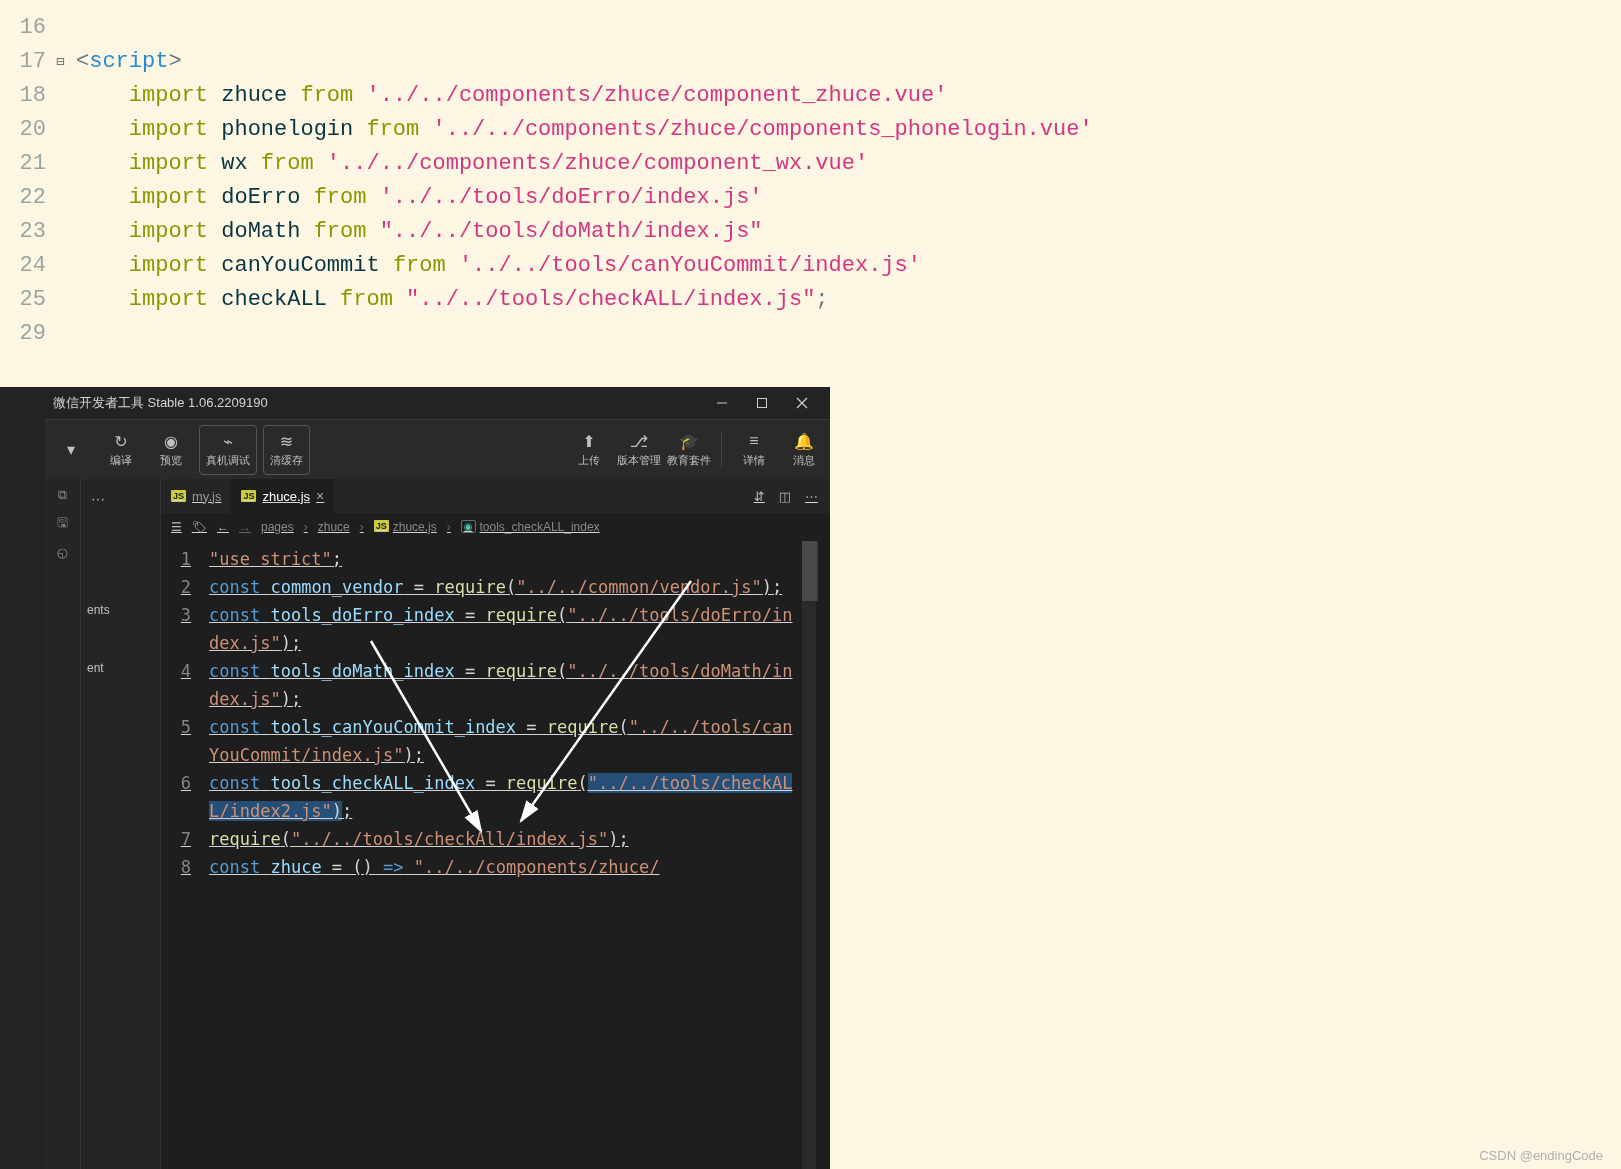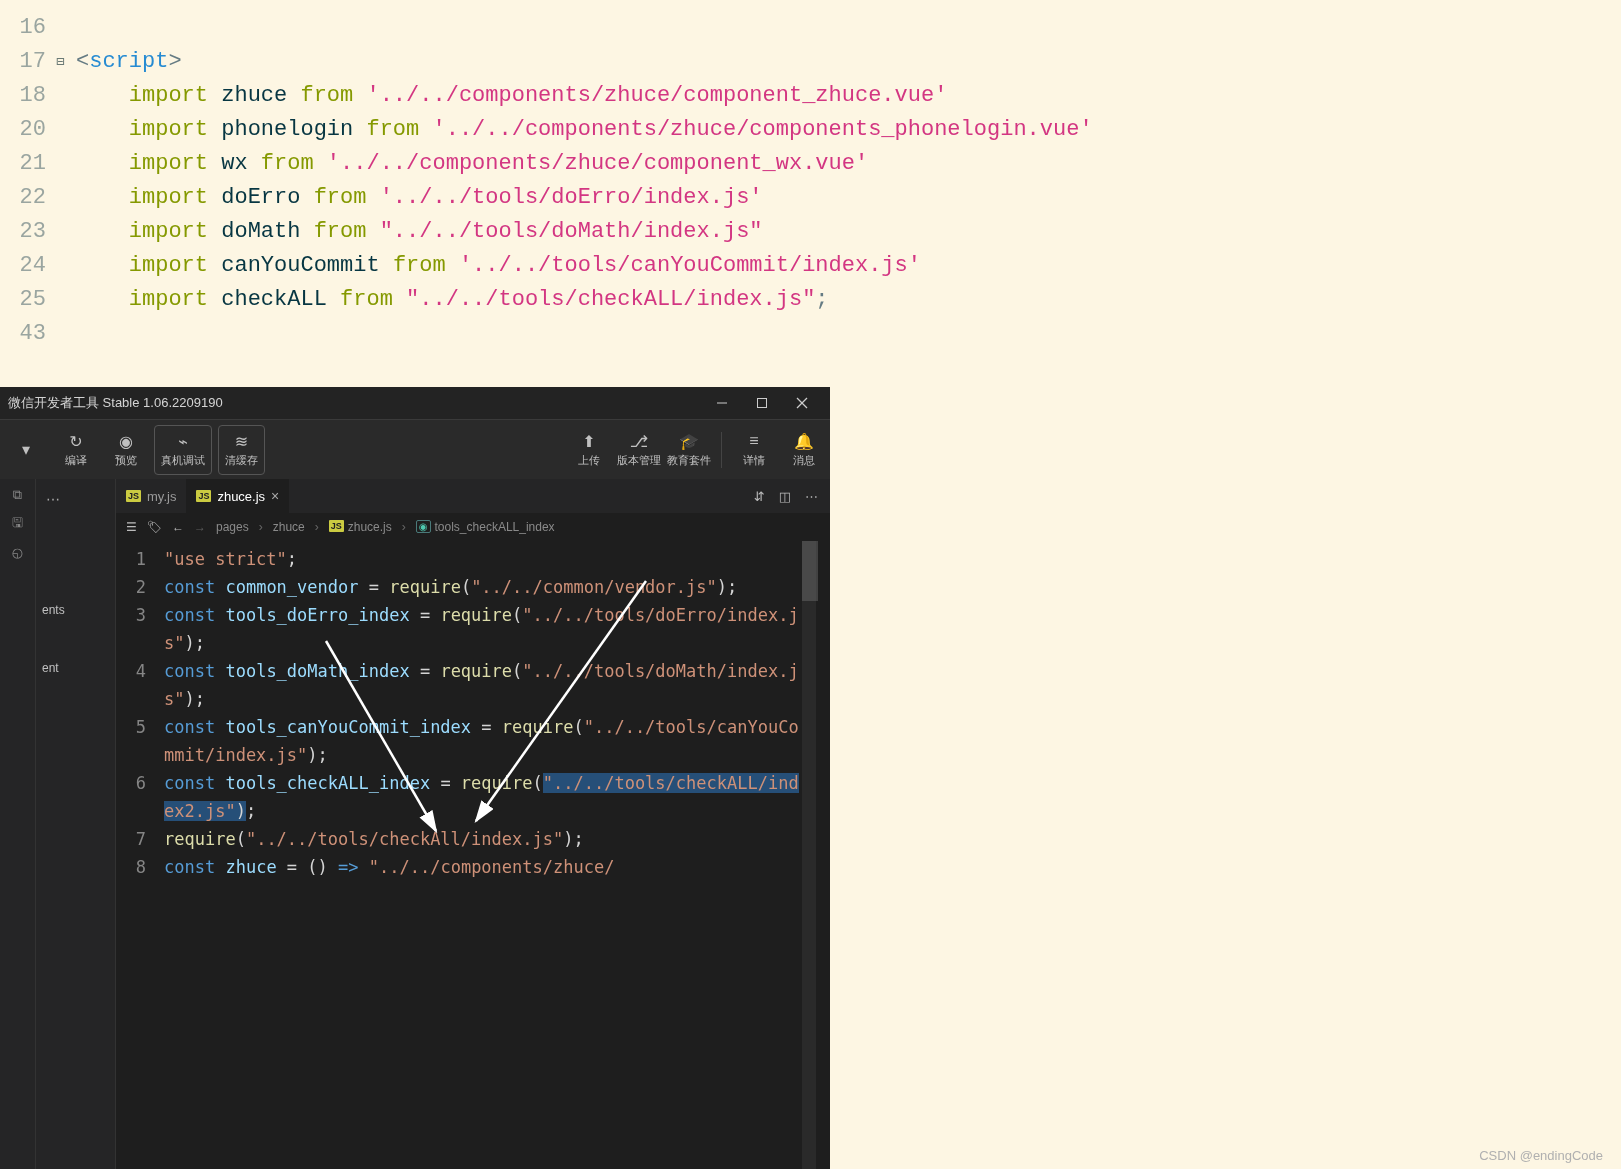--- a/index.html
+++ b/index.html
@@ -15,41 +15,41 @@
   .kw-import { color: #859900; }
   .kw-from { color: #859900; }
   .ident { color: #073642; }
   .string-s { color: #d33682; }
   .string-d { color: #d33682; }
   .kw-const { color: #268bd2; font-style: italic; }
   .ident-it { color: #073642; font-style: italic; }
   .op { color: #657b83; }
   .method { color: #b58900; }
   
-  .wx-window { position: absolute; left: 0; top: 387px; width: 830px; height: 782px; background: #232323; font-family: -apple-system, 'Segoe UI', sans-serif; color: #d4d4d4; font-size: 13px; }
+  .wx-window { position: absolute; left: 0; top: 387px; width: 830px; height: 782px; background: #232323; font-family: -apple-system, 'Segoe UI', sans-serif; color: #d4d4d4; font-size: 13px; padding-left: 45px; }
   .wx-titlebar { height: 32px; background: #232323; display: flex; align-items: center; padding: 0 8px; justify-content: space-between; }
   .wx-win-controls { display: flex; gap: 0; }
   .wx-win-btn { width: 40px; height: 32px; display: flex; align-items: center; justify-content: center; color: #ccc; }
   .wx-win-btn svg { width: 12px; height: 12px; }
   
   .wx-toolbar { height: 60px; background: #2a2a2a; display: flex; align-items: center; padding: 0 4px; gap: 6px; border-top: 1px solid #3a3a3a; }
   .wx-tool-btn { display: flex; flex-direction: column; align-items: center; justify-content: center; min-width: 44px; height: 50px; color: #c0c0c0; font-size: 11px; gap: 2px; }
   .wx-tool-btn.boxed { border: 1px solid #555; border-radius: 4px; padding: 0 6px; }
   .wx-tool-icon { height: 20px; display: flex; align-items: center; justify-content: center; font-size: 16px; }
   .wx-tool-sep { width: 1px; height: 36px; background: #444; margin: 0 4px; }
   .wx-tool-spacer { flex: 1; }
   
   .wx-main { display: flex; height: calc(100% - 92px); }
   .wx-side { width: 36px; background: #252526; display: flex; flex-direction: column; padding-top: 8px; gap: 10px; align-items: center; border-right: 1px solid #333; }
   .wx-side-icon { color: #858585; }
   .wx-explorer { width: 80px; background: #252526; padding-top: 8px; color: #c0c0c0; font-size: 12px; border-right: 1px solid #333; overflow: hidden; }
   .wx-explorer-item { padding: 2px 6px; white-space: nowrap; }
   .wx-explorer .dots { color: #aaa; padding: 4px 10px; font-size: 14px; }
   
-  .wx-editor-area { flex: 1; background: #1e1e1e; display: flex; flex-direction: column; min-width: 0; }
+  .wx-editor-area { flex: 1; background: #1e1e1e; display: flex; flex-direction: column; min-width: 0; text-decoration: underline; }
   .wx-tabs { height: 34px; background: #252526; display: flex; align-items: center; }
   .wx-tab { height: 34px; display: flex; align-items: center; padding: 0 10px; gap: 6px; color: #9a9a9a; font-size: 13px; }
   .wx-tab.active { background: #1e1e1e; color: #fff; }
   .wx-tab-close { color: #aaa; font-size: 14px; }
   .wx-tab-actions { margin-left: auto; display: flex; gap: 14px; padding-right: 12px; color: #bbb; }
   .wx-js-icon { background: #cbcb41; color: #222; font-size: 9px; font-weight: bold; padding: 1px 2px; border-radius: 1px; }
   
   .wx-breadcrumb { height: 28px; display: flex; align-items: center; gap: 10px; padding: 0 10px; color: #8a8a8a; font-size: 12px; background: #1e1e1e; }
   .wx-bc-icon { color: #bbb; }
   .wx-bc-sep { color: #666; }
@@ -118,21 +118,21 @@
       <span class="gutter">24</span>
       <span class="fold"></span>
       <span class="code-content"><span>    </span><span class="kw-import">import</span><span> </span><span class="ident">canYouCommit</span><span> </span><span class="kw-from">from</span><span> </span><span class="string-s">'../../tools/canYouCommit/index.js'</span></span>
     </div>
     <div class="code-line">
       <span class="gutter">25</span>
       <span class="fold"></span>
       <span class="code-content"><span>    </span><span class="kw-import">import</span><span> </span><span class="ident">checkALL</span><span> </span><span class="kw-from">from</span><span> </span><span class="string-d">"../../tools/checkALL/index.js"</span><span class="op">;</span></span>
     </div>
     <div class="code-line">
-      <span class="gutter">43</span>
+      <span class="gutter">29</span>
       <span class="fold"></span>
     </div>
   </div>
 
 <div class="wx-window">
   <div class="wx-titlebar">
     <span>微信开发者工具 Stable 1.06.2209190</span>
     <div class="wx-win-controls">
       <div class="wx-win-btn">
           <svg viewBox="0 0 12 12">

